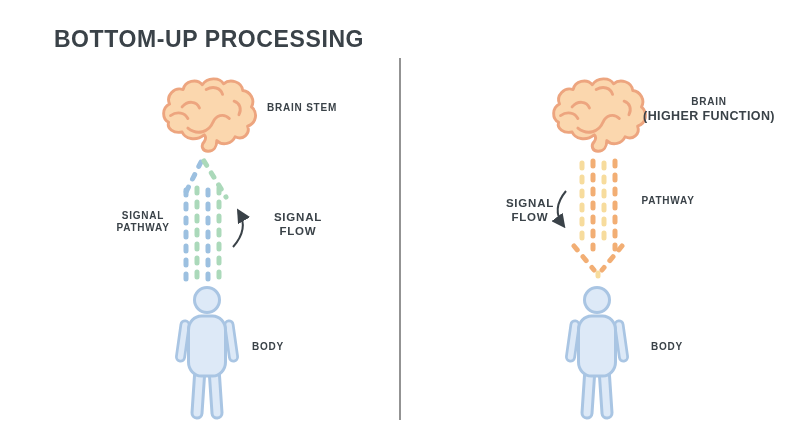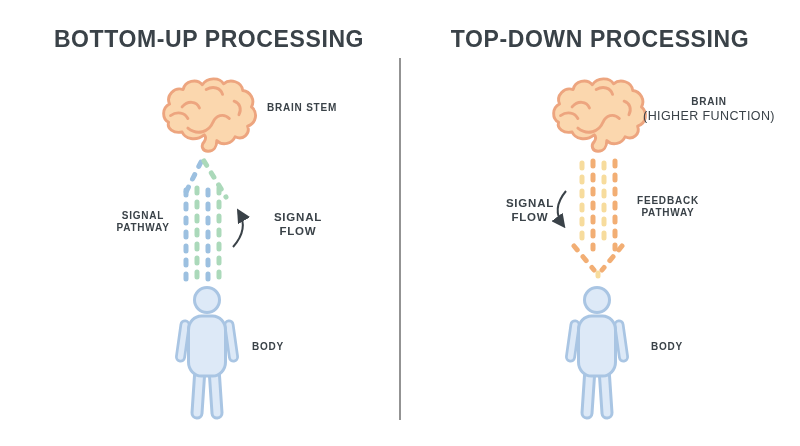--- a/index.html
+++ b/index.html
@@ -10,21 +10,21 @@
     --divider:#6f6f6f; --background:#ffffff;
   }
   html,body{margin:0;padding:0;}
   body{font-family:"Liberation Sans",sans-serif;background:var(--background);}
   .canvas{position:relative;width:800px;height:446px;background:var(--background);overflow:hidden;}
   svg.layer{position:absolute;left:0;top:0;}
   .lbl{position:absolute;color:var(--text);white-space:nowrap;}
   .center{transform:translateX(-50%);text-align:center;}
   .title{font-size:23px;font-weight:700;letter-spacing:0.6px;}
   .label-lg{font-size:10px;font-weight:700;letter-spacing:0.8px;line-height:1.16;}
-  .label-sub{font-size:12.5px;font-weight:400;letter-spacing:0.4px;margin-top:1px;}
+  .label-sub{font-size:12.5px;font-weight:700;letter-spacing:0.4px;margin-top:1px;}
   .label-flow{font-size:11.5px;font-weight:600;letter-spacing:0.8px;line-height:1.25;}
   .brain-shape{fill:var(--brain-fill);stroke:var(--brain-stroke);stroke-width:3;stroke-linecap:round;stroke-linejoin:round;}
   .brain-fold{fill:none;stroke:var(--brain-stroke);stroke-width:3;stroke-linecap:round;}
   .bfill{fill:var(--body-fill);stroke:var(--body-stroke);stroke-width:3;}
   .arm-o,.leg-o{stroke:var(--body-stroke);stroke-linecap:round;fill:none;}
   .arm-i,.leg-i{stroke:var(--body-fill);stroke-linecap:round;fill:none;}
   .arm-o{stroke-width:11;} .arm-i{stroke-width:5.5;}
   .leg-o{stroke-width:13;} .leg-i{stroke-width:7;}
   .dash{fill:none;stroke-width:5;stroke-linecap:round;stroke-dasharray:5 9;}
   .c-blue{stroke:var(--dash-blue);} .c-green{stroke:var(--dash-green);}
@@ -90,21 +90,20 @@
     </g>
 
     <path class="flow" d="M 233 247 Q 249 229 239 212" marker-end="url(#arrowhead)"></path>
     <path class="flow" d="M 566 191 Q 551 209 563 225" marker-end="url(#arrowhead)"></path>
 
     <use href="#person" x="171" y="286" width="72" height="136"></use>
     <use href="#person" x="561" y="286" width="72" height="136"></use>
   </svg>
 
   <div class="lbl title center" style="left:200px;top:26px;margin-left:9px;">BOTTOM-UP PROCESSING</div>
-  <div class="lbl title center" style="left:600px;top:26px;">TOP-DOWN PROCESSING</div>
 
   <div class="lbl label-lg center" style="left:302px;top:102px;">BRAIN STEM</div>
 
   <div class="lbl center" style="left:709px;top:96px;">
     <div class="label-lg">BRAIN</div>
     <div class="label-sub">(HIGHER FUNCTION)</div>
   </div>
 
   <div class="lbl label-lg center" style="left:143px;top:210px;">
     <div>SIGNAL</div>
@@ -115,20 +114,19 @@
     <div>SIGNAL</div>
     <div>FLOW</div>
   </div>
 
   <div class="lbl label-flow center" style="left:530px;top:196px;">
     <div>SIGNAL</div>
     <div>FLOW</div>
   </div>
 
   <div class="lbl label-lg center" style="left:668px;top:195px;">
-    <div>FEEDBACK</div>
     <div>PATHWAY</div>
   </div>
 
   <div class="lbl label-lg center" style="left:268px;top:341px;">BODY</div>
   <div class="lbl label-lg center" style="left:667px;top:341px;">BODY</div>
 
 </div>
 
 </body></html>

